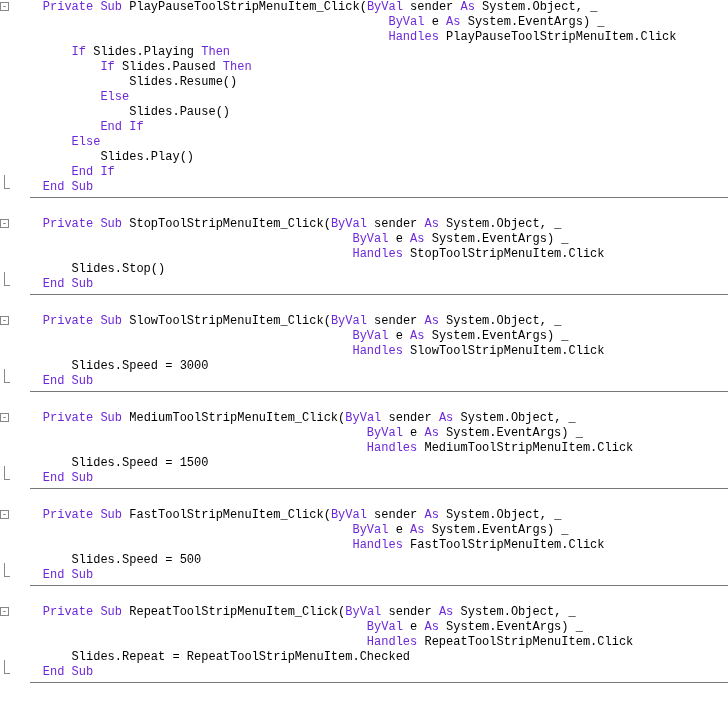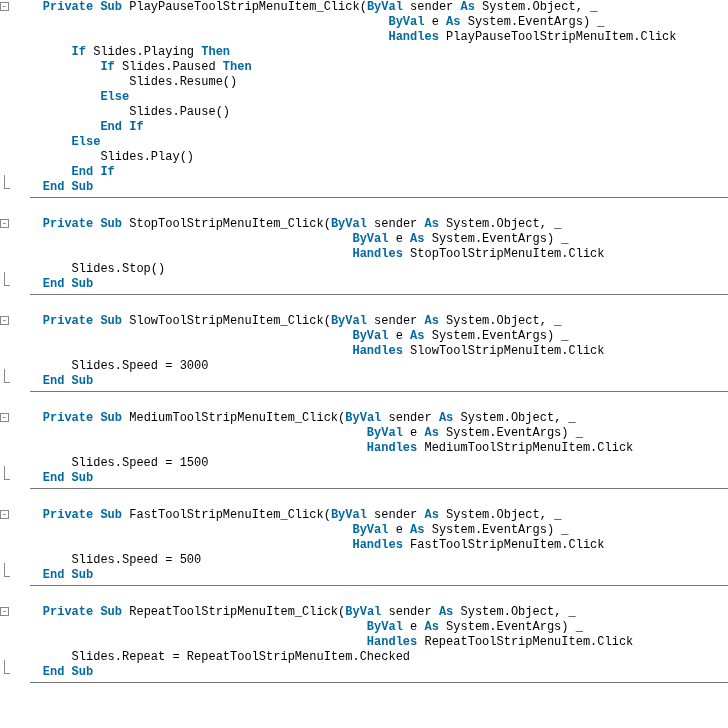--- a/index.html
+++ b/index.html
@@ -58,20 +58,20 @@
     width: 6px;
     border-top: 1px solid #888;
   }
   .rule {
     border-top: 1px solid #777;
     margin-left: 16px;
     margin-top: 2px;
     margin-bottom: 4px;
     height: 0;
   }
-  .kw { color: #0369a1; font-weight: bold; }
+  .kw { color: #6d28d9; }
   .id { color: #000; }
   .gap { height: 15px; }
 </style>
 </head>
 <body>
 
 <div class="editor" id="editor"><div class="line"><div class="fold">-</div><span class="id">    </span><span class="kw">Private Sub </span><span class="id">PlayPauseToolStripMenuItem_Click</span><span class="id">(</span><span class="kw">ByVal</span><span class="id"> sender </span><span class="kw">As</span><span class="id"> System.Object, _</span></div><div class="line"><span class="id">                                                    </span><span class="kw">ByVal</span><span class="id"> e </span><span class="kw">As</span><span class="id"> System.EventArgs) _</span></div><div class="line"><span class="id">                                                    </span><span class="kw">Handles </span><span class="id">PlayPauseToolStripMenuItem.Click</span></div><div class="line"><span class="id">        </span><span class="kw">If </span><span class="id">Slides.Playing </span><span class="kw">Then</span></div><div class="line"><span class="id">            </span><span class="kw">If </span><span class="id">Slides.Paused </span><span class="kw">Then</span></div><div class="line"><span class="id">                </span><span class="id">Slides.Resume()</span></div><div class="line"><span class="id">            </span><span class="kw">Else</span></div><div class="line"><span class="id">                </span><span class="id">Slides.Pause()</span></div><div class="line"><span class="id">            </span><span class="kw">End If</span></div><div class="line"><span class="id">        </span><span class="kw">Else</span></div><div class="line"><span class="id">            </span><span class="id">Slides.Play()</span></div><div class="line"><span class="id">        </span><span class="kw">End If</span></div><div class="line"><div class="endfold"></div><span class="id">    </span><span class="kw">End Sub</span></div><div class="rule"></div><div class="gap"></div><div class="line"><div class="fold">-</div><span class="id">    </span><span class="kw">Private Sub </span><span class="id">StopToolStripMenuItem_Click</span><span class="id">(</span><span class="kw">ByVal</span><span class="id"> sender </span><span class="kw">As</span><span class="id"> System.Object, _</span></div><div class="line"><span class="id">                                               </span><span class="kw">ByVal</span><span class="id"> e </span><span class="kw">As</span><span class="id"> System.EventArgs) _</span></div><div class="line"><span class="id">                                               </span><span class="kw">Handles </span><span class="id">StopToolStripMenuItem.Click</span></div><div class="line"><span class="id">        </span><span class="id">Slides.Stop()</span></div><div class="line"><div class="endfold"></div><span class="id">    </span><span class="kw">End Sub</span></div><div class="rule"></div><div class="gap"></div><div class="line"><div class="fold">-</div><span class="id">    </span><span class="kw">Private Sub </span><span class="id">SlowToolStripMenuItem_Click</span><span class="id">(</span><span class="kw">ByVal</span><span class="id"> sender </span><span class="kw">As</span><span class="id"> System.Object, _</span></div><div class="line"><span class="id">                                               </span><span class="kw">ByVal</span><span class="id"> e </span><span class="kw">As</span><span class="id"> System.EventArgs) _</span></div><div class="line"><span class="id">                                               </span><span class="kw">Handles </span><span class="id">SlowToolStripMenuItem.Click</span></div><div class="line"><span class="id">        </span><span class="id">Slides.Speed = 3000</span></div><div class="line"><div class="endfold"></div><span class="id">    </span><span class="kw">End Sub</span></div><div class="rule"></div><div class="gap"></div><div class="line"><div class="fold">-</div><span class="id">    </span><span class="kw">Private Sub </span><span class="id">MediumToolStripMenuItem_Click</span><span class="id">(</span><span class="kw">ByVal</span><span class="id"> sender </span><span class="kw">As</span><span class="id"> System.Object, _</span></div><div class="line"><span class="id">                                                 </span><span class="kw">ByVal</span><span class="id"> e </span><span class="kw">As</span><span class="id"> System.EventArgs) _</span></div><div class="line"><span class="id">                                                 </span><span class="kw">Handles </span><span class="id">MediumToolStripMenuItem.Click</span></div><div class="line"><span class="id">        </span><span class="id">Slides.Speed = 1500</span></div><div class="line"><div class="endfold"></div><span class="id">    </span><span class="kw">End Sub</span></div><div class="rule"></div><div class="gap"></div><div class="line"><div class="fold">-</div><span class="id">    </span><span class="kw">Private Sub </span><span class="id">FastToolStripMenuItem_Click</span><span class="id">(</span><span class="kw">ByVal</span><span class="id"> sender </span><span class="kw">As</span><span class="id"> System.Object, _</span></div><div class="line"><span class="id">                                               </span><span class="kw">ByVal</span><span class="id"> e </span><span class="kw">As</span><span class="id"> System.EventArgs) _</span></div><div class="line"><span class="id">                                               </span><span class="kw">Handles </span><span class="id">FastToolStripMenuItem.Click</span></div><div class="line"><span class="id">        </span><span class="id">Slides.Speed = 500</span></div><div class="line"><div class="endfold"></div><span class="id">    </span><span class="kw">End Sub</span></div><div class="rule"></div><div class="gap"></div><div class="line"><div class="fold">-</div><span class="id">    </span><span class="kw">Private Sub </span><span class="id">RepeatToolStripMenuItem_Click</span><span class="id">(</span><span class="kw">ByVal</span><span class="id"> sender </span><span class="kw">As</span><span class="id"> System.Object, _</span></div><div class="line"><span class="id">                                                 </span><span class="kw">ByVal</span><span class="id"> e </span><span class="kw">As</span><span class="id"> System.EventArgs) _</span></div><div class="line"><span class="id">                                                 </span><span class="kw">Handles </span><span class="id">RepeatToolStripMenuItem.Click</span></div><div class="line"><span class="id">        </span><span class="id">Slides.Repeat = RepeatToolStripMenuItem.Checked</span></div><div class="line"><div class="endfold"></div><span class="id">    </span><span class="kw">End Sub</span></div><div class="rule"></div></div>
 
 </body></html>

